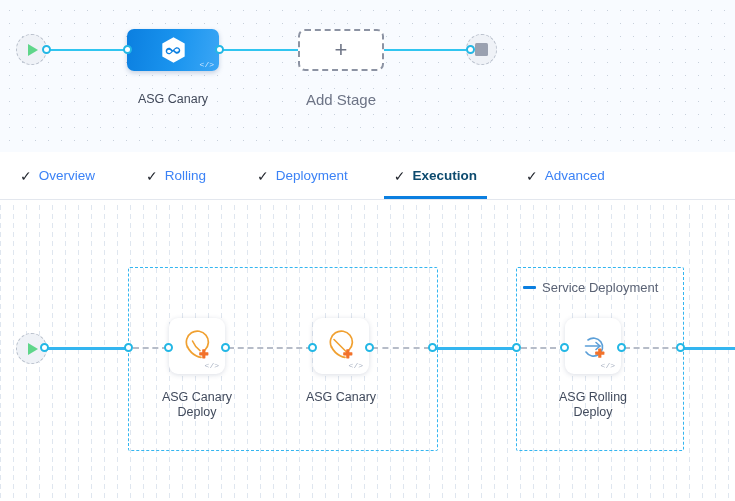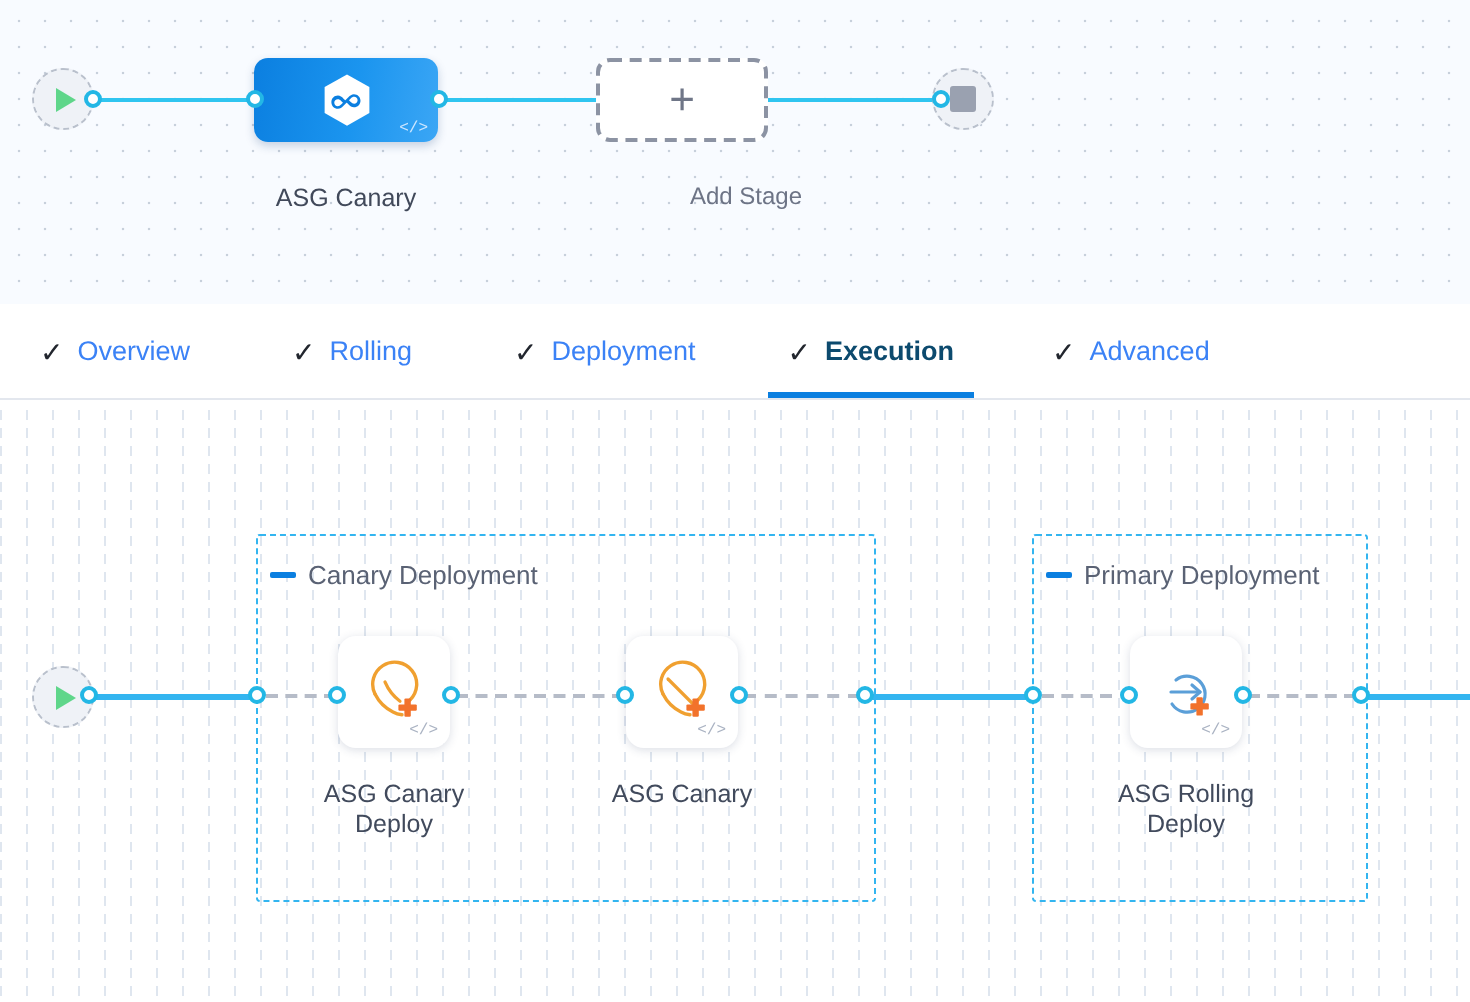--- a/index.html
+++ b/index.html
@@ -66,21 +66,21 @@
     position: absolute; text-align: center; font-size: 12.5px; color: #41495a;
     white-space: nowrap;
   }
   .add-stage-box {
     position: absolute; width: 86px; height: 42px; border-radius: 7px;
     background: #ffffff; border: 2px dashed #8c93a3;
     display: flex; align-items: center; justify-content: center;
   }
   .plus-glyph { font-size: 22px; color: #6f7687; line-height: 1; font-weight: 300; }
   .add-stage-label {
-    position: absolute; text-align: right; font-size: 12px; color: #6d7486;
+    position: absolute; text-align: center; font-size: 15px; color: #6d7486;
     white-space: nowrap;
   }
 
   
   .tabbar {
     position: absolute; left: 0; top: 152px; width: 735px; height: 48px;
     background: #ffffff; border-bottom: 1px solid #e3e7ee;
     display: flex; align-items: center;
   }
   .tab {
@@ -211,24 +211,20 @@
 
     <div class="exec-start" style="left:16px; top:132px;">
       <div class="play-tri"></div>
     </div>
 
     <div class="solid-line" style="left:42px; top:146px; width:88px;"></div>
     <div class="port" style="left:40px; top:142px;"></div>
     <div class="port" style="left:124px; top:142px;"></div>
 
     <div class="group-box" style="left:128px; top:66px; width:310px; height:184px;"></div>
-    <div class="group-label" style="left:135px; top:79px;">
-      <span class="group-dash"></span>
-      <span class="group-title">Canary Deployment</span>
-    </div>
 
     <div class="dashed-line" style="left:133px; top:146px; width:35px;"></div>
     <div class="port" style="left:164px; top:142px;"></div>
     <div class="step-node" style="left:169px; top:318px; top:117px;">
       <svg width="34" height="32" viewBox="0 0 34 32">
         <path d="M25 20 a11 11 0 1 0 -17.5 -3" fill="none" stroke="#f0a030" stroke-width="1.7" stroke-linecap="round"></path>
         <path d="M7.5 17 c2 4 5 7 9 9 c1.5 0.8 3 1.2 4.5 1.4" fill="none" stroke="#f0a030" stroke-width="1.7" stroke-linecap="round"></path>
         <path d="M12.5 11 c1.5 3.5 4 7 7.5 9.6" fill="none" stroke="#f0a030" stroke-width="1.6" stroke-linecap="round"></path>
         <g>
           <rect x="22.2" y="19.2" width="3.2" height="9.2" rx="0.6" fill="#f2722b"></rect>
@@ -263,21 +259,21 @@
       <div>ASG Canary</div>
     </div>
 
     <div class="port" style="left:428px; top:142px;"></div>
     <div class="solid-line" style="left:434px; top:146px; width:86px;"></div>
     <div class="port" style="left:512px; top:142px;"></div>
 
     <div class="group-box" style="left:516px; top:66px; width:168px; height:184px;"></div>
     <div class="group-label" style="left:523px; top:79px;">
       <span class="group-dash"></span>
-      <span class="group-title">Primary Deployment</span>
+      <span class="group-title">Service Deployment</span>
     </div>
 
     <div class="dashed-line" style="left:521px; top:146px; width:35px;"></div>
     <div class="port" style="left:560px; top:142px;"></div>
     <div class="step-node" style="left:565px; top:117px;">
       <svg width="34" height="32" viewBox="0 0 34 32">
         <path d="M12 10 a9 9 0 1 1 -2 12" fill="none" stroke="#5b9fd8" stroke-width="1.6" stroke-linecap="round"></path>
         <path d="M9.5 16 L24 16" fill="none" stroke="#5b9fd8" stroke-width="1.6" stroke-linecap="round"></path>
         <path d="M20 12.5 L24 16 L20 19.5" fill="none" stroke="#5b9fd8" stroke-width="1.6" stroke-linecap="round" stroke-linejoin="round"></path>
         <g>

